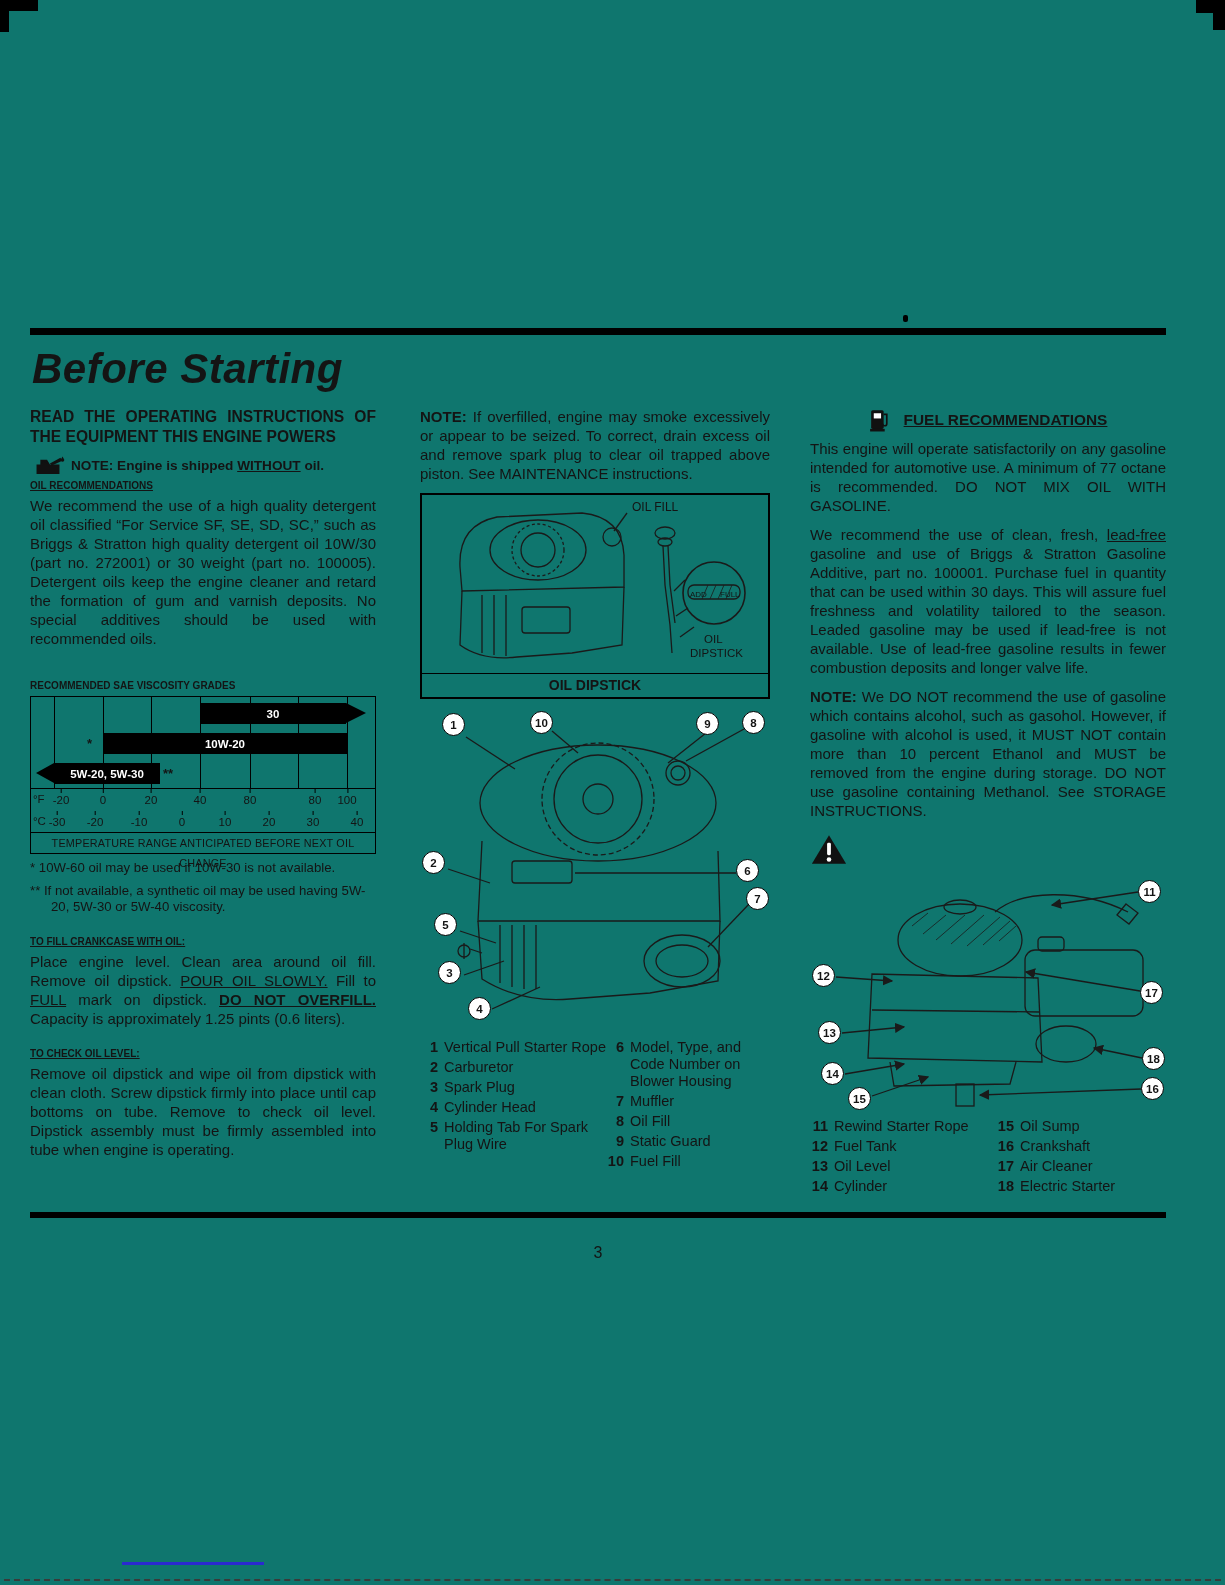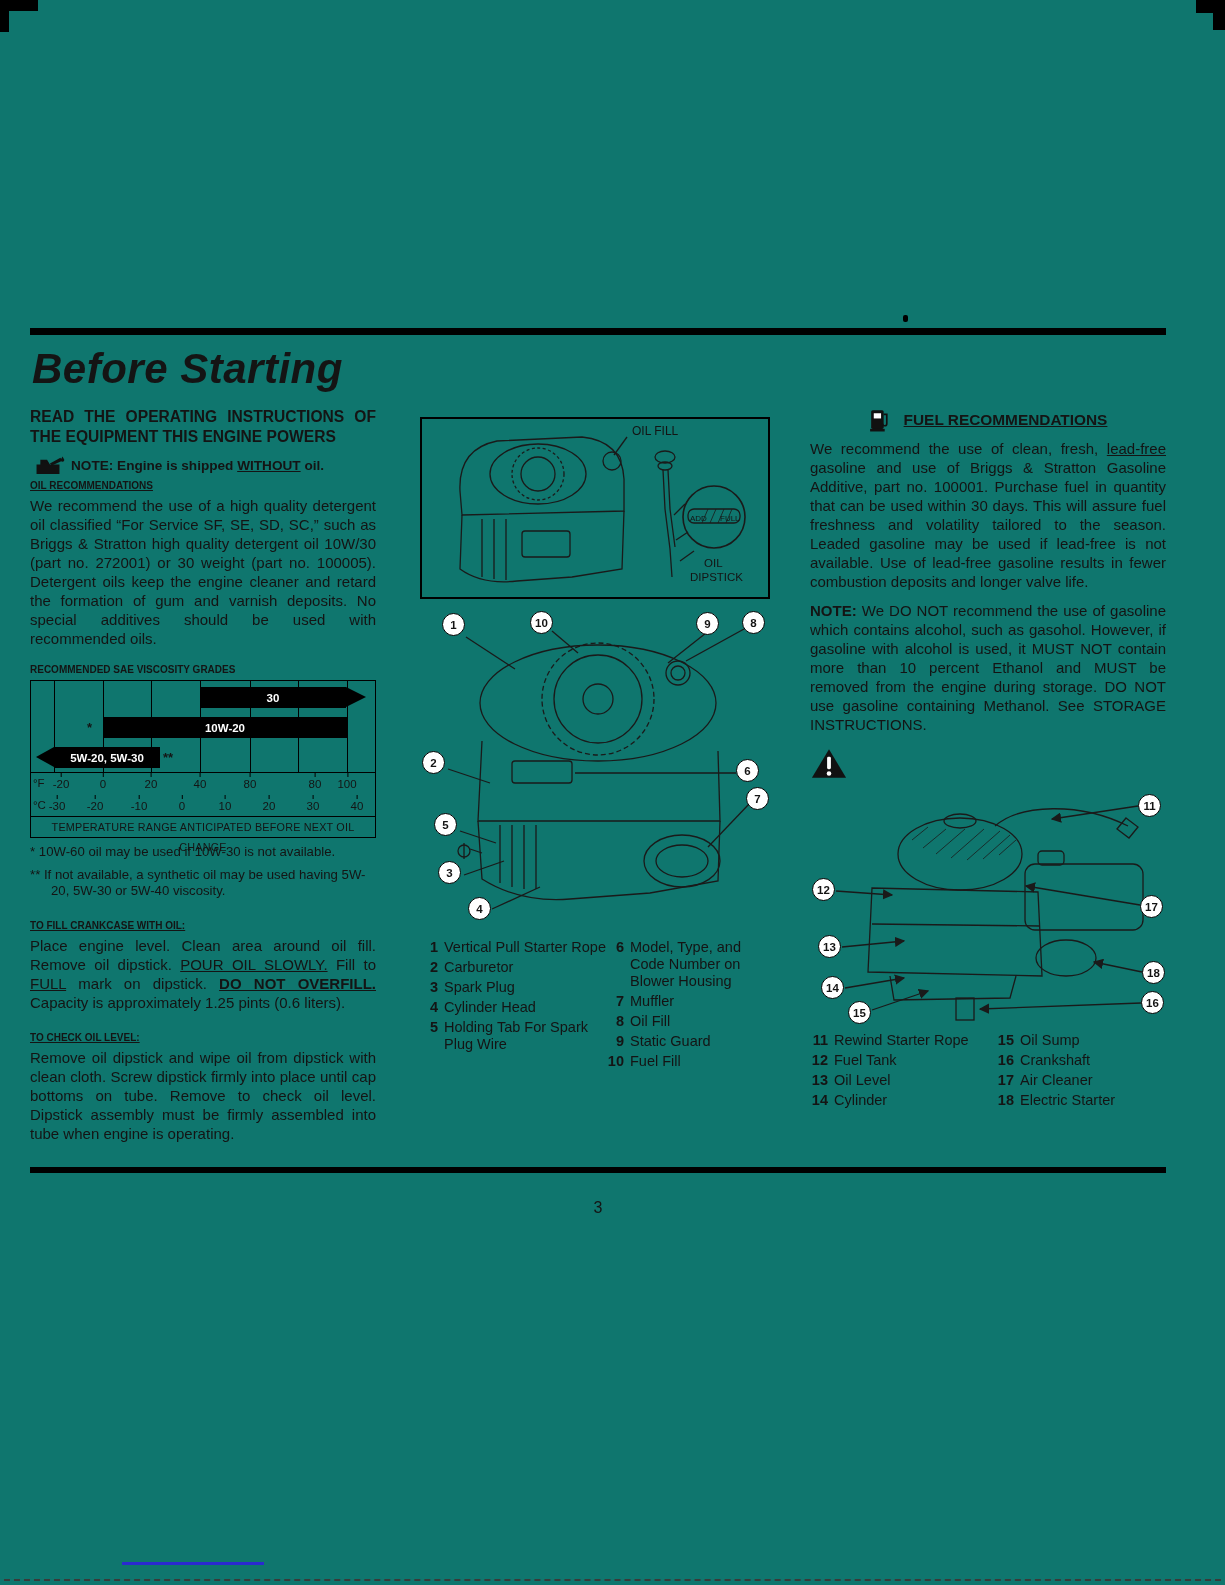--- a/index.html
+++ b/index.html
@@ -106,21 +106,21 @@
             <path d="M20,9 L31,3 L33,6 L22,11 Z" fill="#111"></path>
             <path d="M33.2,1.5 l1.6,3 a1.8,1.8 0 1 1 -3.2,0 Z" fill="#111"></path>
             <path d="M11,9 a4.5,4.5 0 0 1 7,0" stroke="#111" fill="none" stroke-width="1.5"></path>
           </svg>
           <span><span>NOTE: Engine is shipped </span><span class="seg-u">WITHOUT</span><span> oil.</span></span>
         </div>
 
         <div class="hdg hdg-u" style="margin-top:4px;">OIL RECOMMENDATIONS</div>
         <p class="body-p">We recommend the use of a high quality detergent oil classified “For Service SF, SE, SD, SC,” such as Briggs &amp; Stratton high quality detergent oil 10W/30 (part no. 272001) or 30 weight (part no. 100005). Detergent oils keep the engine cleaner and retard the formation of gum and varnish deposits. No special additives should be used with recommended oils.</p>
 
-        <div class="hdg" style="margin-top:16px;">RECOMMENDED SAE VISCOSITY GRADES</div>
+        <div class="hdg" style="margin-top:32px;">RECOMMENDED SAE VISCOSITY GRADES</div>
 
         <div class="visc">
           <div class="vc-plot">
             <div class="vc-grid" style="left:23px;"></div>
             <div class="vc-grid" style="left:72px;"></div>
             <div class="vc-grid" style="left:120px;"></div>
             <div class="vc-grid" style="left:169px;"></div>
             <div class="vc-grid" style="left:219px;"></div>
             <div class="vc-grid" style="left:267px;"></div>
             <div class="vc-grid" style="left:316px;"></div>
@@ -166,20 +166,21 @@
         <div class="footnote f2">** If not available, a synthetic oil may be used having 5W-20, 5W-30 or 5W-40 viscosity.</div>
 
         <div class="hdg hdg-u" style="margin-top:20px;">TO FILL CRANKCASE WITH OIL:</div>
         <p class="body-p"><span>Place engine level. Clean area around oil fill. Remove oil dipstick. </span><span class="seg-u">POUR OIL SLOWLY.</span><span> Fill to </span><span class="seg-u">FULL</span><span> mark on dipstick. </span><span class="seg-bu">DO NOT OVERFILL.</span><span> Capacity is approximately 1.25 pints (0.6 liters).</span></p>
 
         <div class="hdg hdg-u" style="margin-top:20px;">TO CHECK OIL LEVEL:</div>
         <p class="body-p">Remove oil dipstick and wipe oil from dipstick with clean cloth. Screw dipstick firmly into place until cap bottoms on tube. Remove to check oil level. Dipstick assembly must be firmly assembled into tube when engine is operating.</p>
       </div>
 
       <div class="col-mid">
+        <p class="body-p"><span class="bold">NOTE:</span><span> If overfilled, engine may smoke excessively or appear to be seized. To correct, drain excess oil and remove spark plug to clear oil trapped above piston. See MAINTENANCE instructions.</span></p>
 
         <div class="fig1">
           <div class="fig1-art">
             <svg class="sketch" viewBox="0 0 346 178">
               <g stroke="#1a1a1a" fill="none" stroke-width="1.3">
                 <path d="M38,72 Q36,30 75,22 L160,18 Q200,22 202,60 L202,92 L40,96 Z"></path>
                 <ellipse cx="116" cy="55" rx="48" ry="30"></ellipse>
                 <circle cx="116" cy="55" r="17"></circle>
                 <circle cx="116" cy="55" r="26" stroke-dasharray="3 2.5"></circle>
                 <circle cx="190" cy="42" r="9"></circle>
@@ -200,20 +201,21 @@
                 <path d="M286,90 l-6,14 M294,90 l-6,14 M302,90 l-6,14 M310,90 l-6,14" stroke-width="0.8"></path>
                 <line x1="272" y1="132" x2="258" y2="142"></line>
               </g>
             </svg>
             <span class="figlabel" style="left:210px;top:6px;">OIL FILL</span>
             <span class="figlabel tiny" style="left:268px;top:93px;">ADD</span>
             <span class="figlabel tiny" style="left:298px;top:93px;">FULL</span>
             <span class="figlabel small" style="left:282px;top:138px;">OIL</span>
             <span class="figlabel small" style="left:268px;top:152px;">DIPSTICK</span>
           </div>
+          <div class="fig1-cap">OIL DIPSTICK</div>
         </div>
 
         <div class="fig2">
           <svg class="sketch" viewBox="0 0 350 322">
             <g stroke="#1a1a1a" fill="none" stroke-width="1.3">
               <ellipse cx="178" cy="92" rx="118" ry="58"></ellipse>
               <circle cx="178" cy="88" r="44"></circle>
               <circle cx="178" cy="88" r="56" stroke-dasharray="5 3"></circle>
               <circle cx="178" cy="88" r="15"></circle>
               <circle cx="258" cy="62" r="12"></circle>
@@ -305,20 +307,21 @@
         <div class="fuel-hdg">
           <svg width="21" height="25" viewBox="0 0 20 24">
             <rect x="2" y="3" width="12" height="18" rx="1.5" fill="#111"></rect>
             <rect x="4.5" y="6" width="7" height="5" fill="#fff"></rect>
             <rect x="1" y="21" width="14" height="2.5" fill="#111"></rect>
             <path d="M14,7 h3 v9 a2,2 0 0 1 -4,0" stroke="#111" fill="none" stroke-width="1.6"></path>
           </svg>
           <span class="fuel-hdg-text">FUEL RECOMMENDATIONS</span>
         </div>
 
+        <p class="body-p">This engine will operate satisfactorily on any gasoline intended for automotive use. A minimum of 77 octane is recommended. DO NOT MIX OIL WITH GASOLINE.</p>
 
         <p class="body-p"><span>We recommend the use of clean, fresh, </span><span class="seg-u">lead-free</span><span> gasoline and use of Briggs &amp; Stratton Gasoline Additive, part no. 100001. Purchase fuel in quantity that can be used within 30 days. This will assure fuel freshness and volatility tailored to the season. Leaded gasoline may be used if lead-free is not available. Use of lead-free gasoline results in fewer combustion deposits and longer valve life.</span></p>
 
         <p class="body-p"><span class="bold">NOTE:</span><span> We DO NOT recommend the use of gasoline which contains alcohol, such as gasohol. However, if gasoline with alcohol is used, it MUST NOT contain more than 10 percent Ethanol and MUST be removed from the engine during storage. DO NOT use gasoline containing Methanol. See STORAGE INSTRUCTIONS.</span></p>
 
         <div class="warning">
           <span class="warning-icon-wrap">
             <svg width="38" height="33" viewBox="0 0 40 34">
               <path d="M20,2 L38,32 L2,32 Z" fill="#111"></path>
               <rect x="18" y="10" width="4" height="13" rx="1.5" fill="#fff"></rect>

